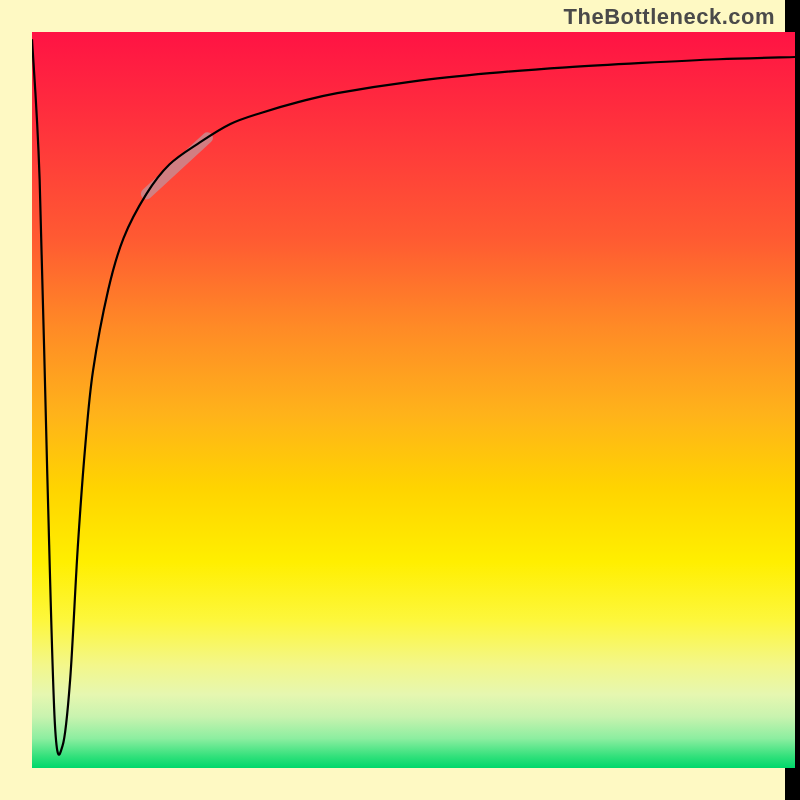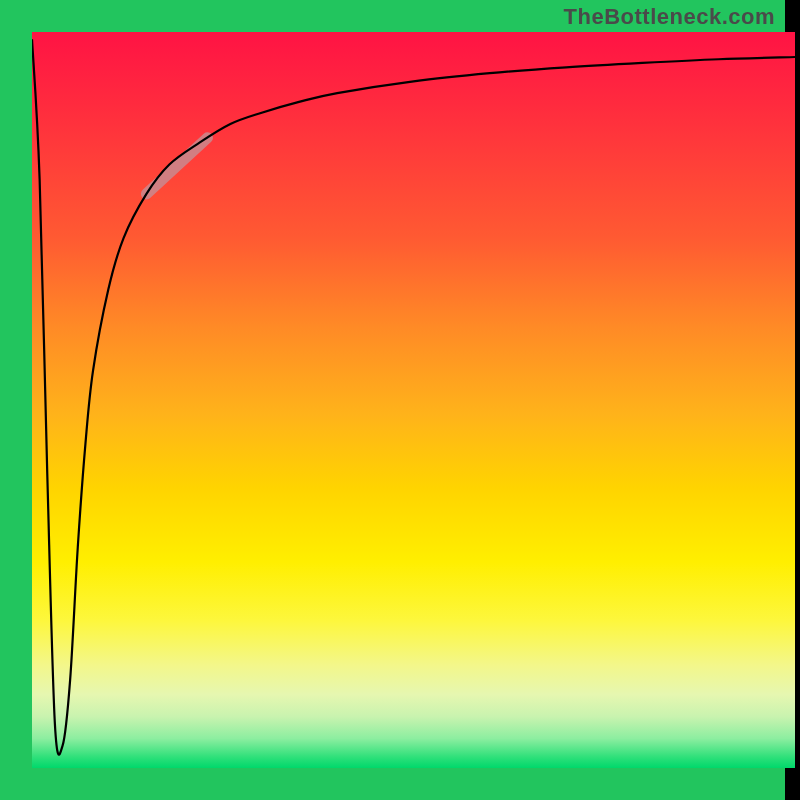--- a/index.html
+++ b/index.html
@@ -8,21 +8,21 @@
     width: 800px;
     height: 800px;
     overflow: hidden;
     background: #000;
     font-family: Arial, Helvetica, sans-serif;
   }
   .frame {
     position: relative;
     width: 785px;
     height: 800px;
-    background: #22c55e;
+    background: #fef9c3;
   }
   .plot-area {
     position: absolute;
     left: 32px;
     top: 32px;
     width: 763px;
     height: 736px;
     overflow: hidden;
   }
   .gradient-bg {

